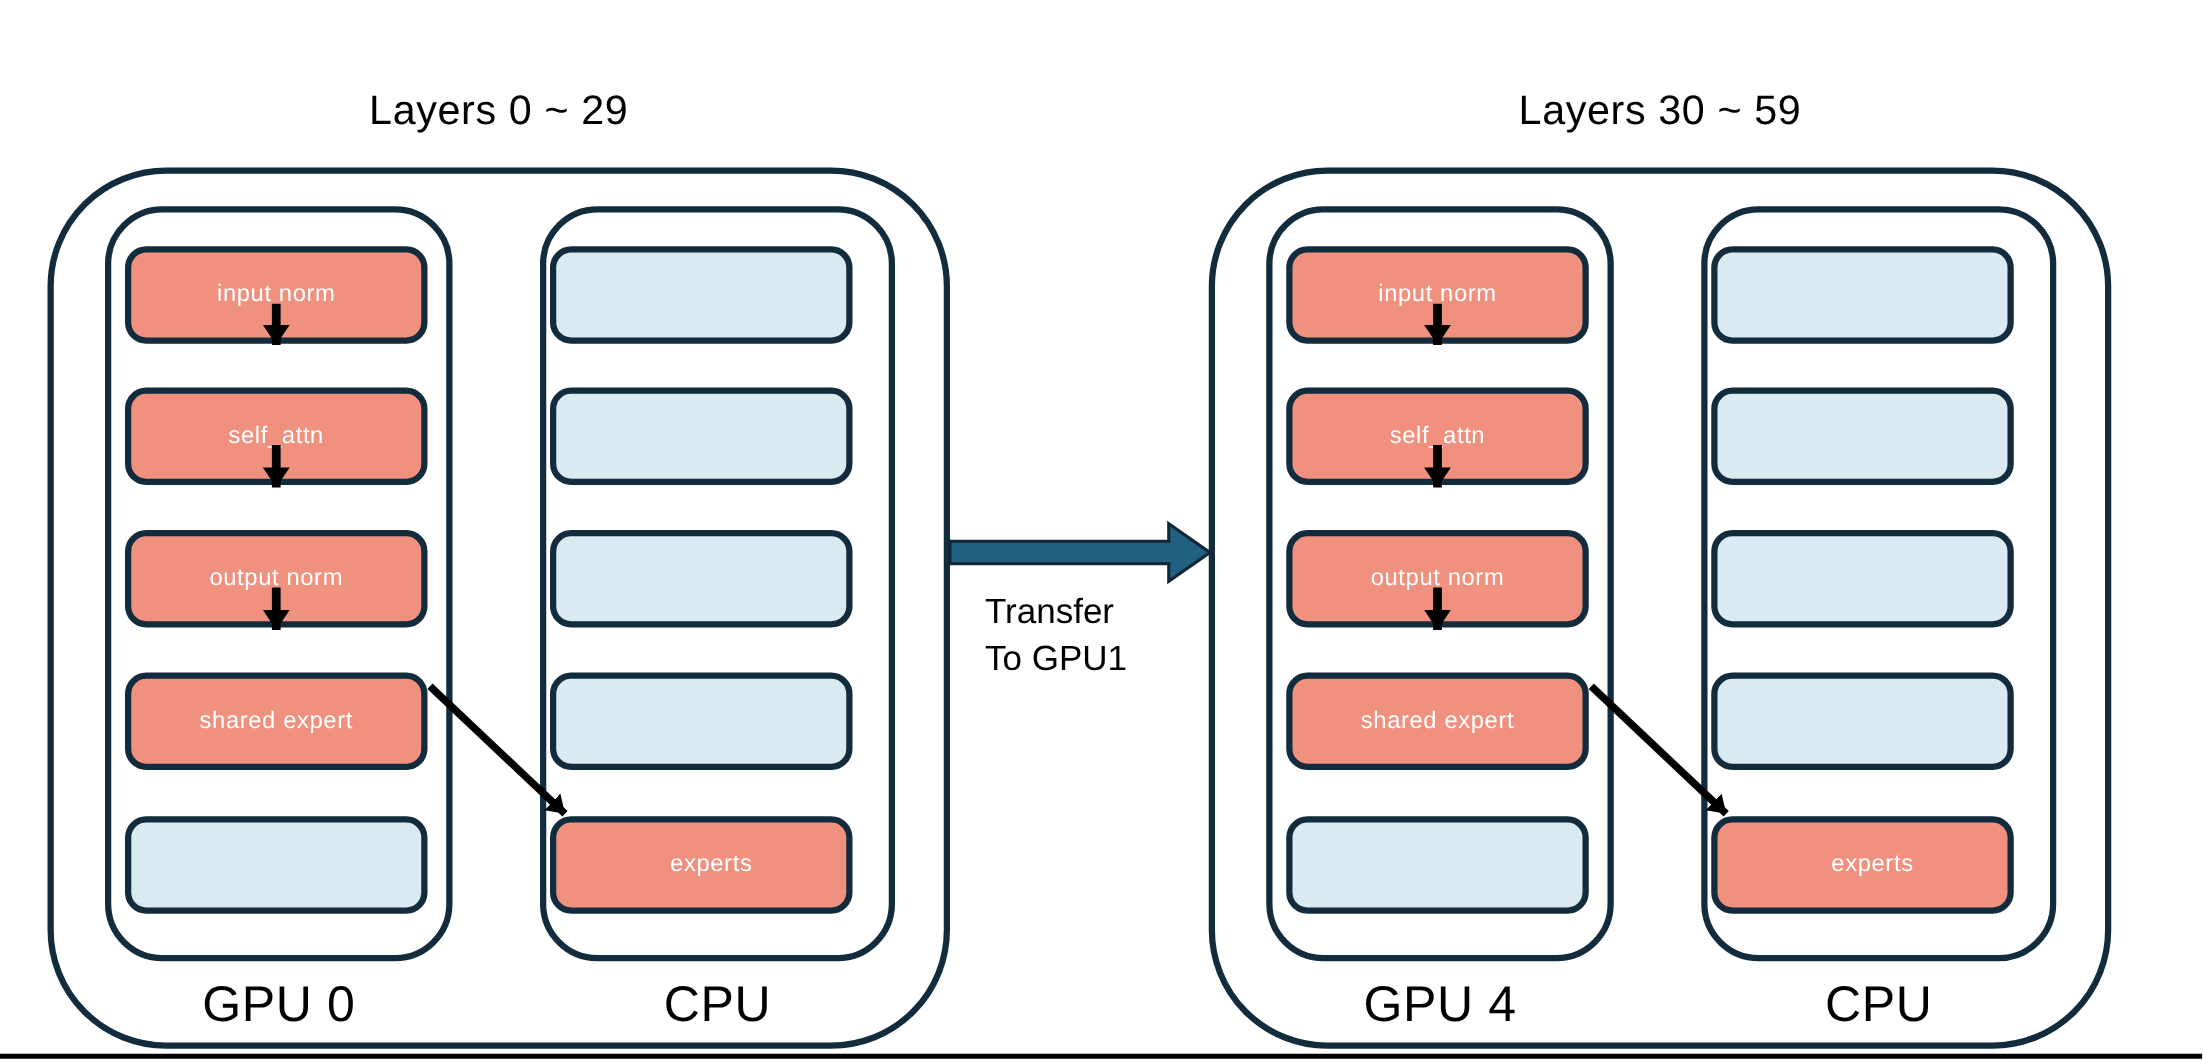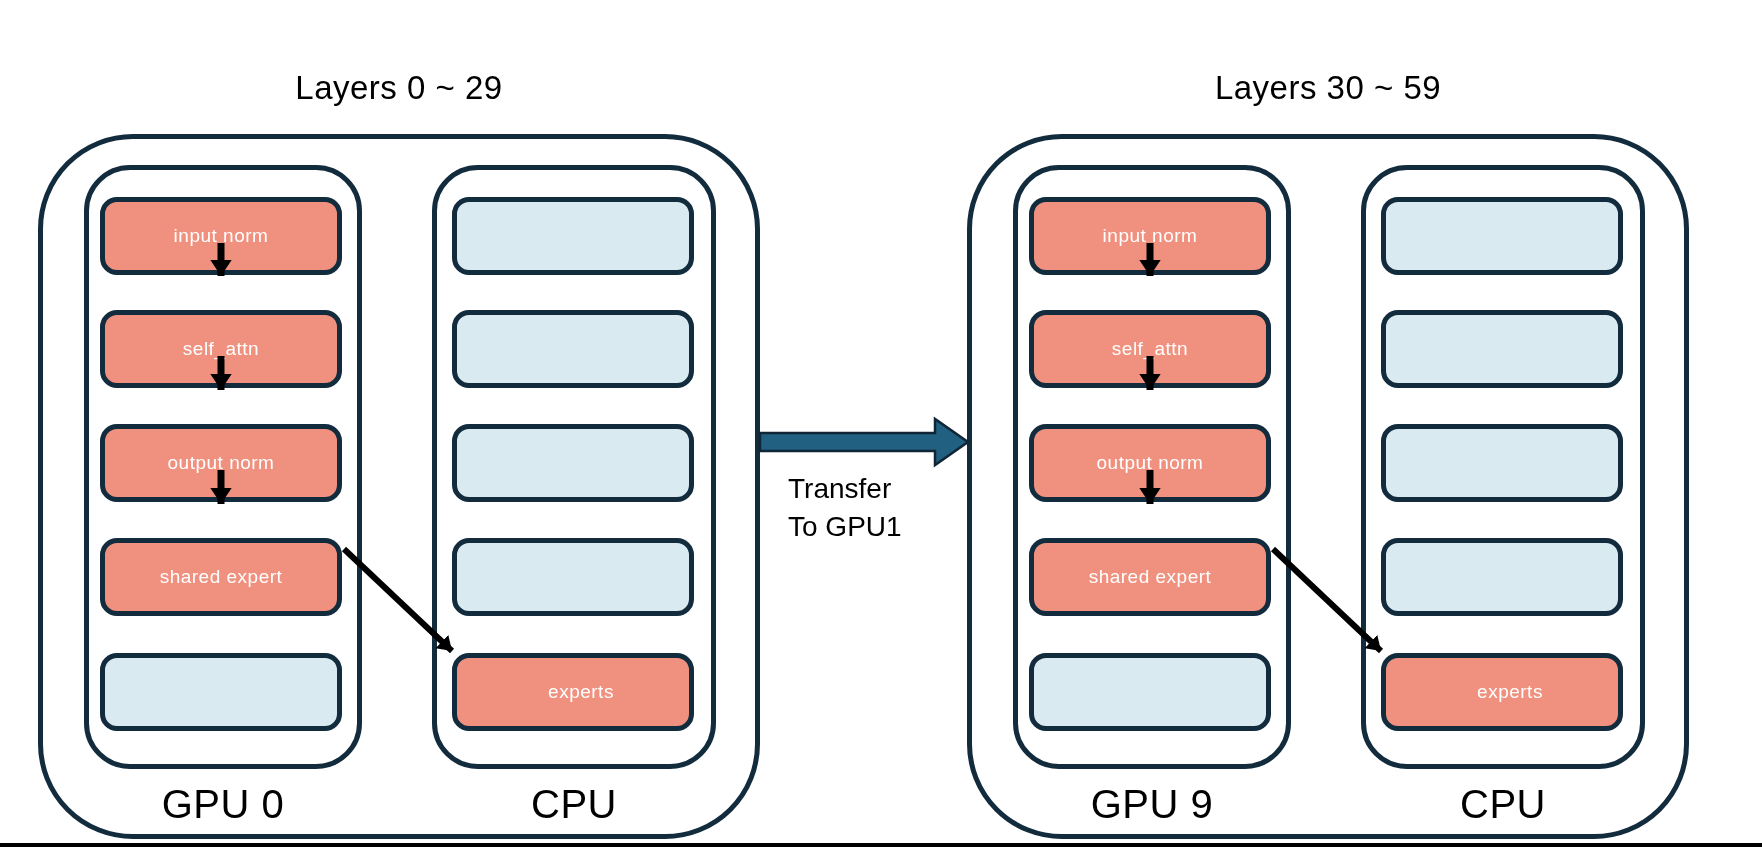--- a/index.html
+++ b/index.html
@@ -29,21 +29,21 @@
   .block{
     position:absolute;width:242px;height:78px;box-sizing:border-box;
     border:5px solid var(--outline);border-radius:17px;
     display:flex;align-items:center;justify-content:center;
     font-size:19px;font-weight:500;color:var(--text-light);
     letter-spacing:0.5px;
   }
   .block-active{background:var(--block-active);}
   .block-empty{background:var(--block-empty);}
   .bx-gpu{left:62px;}
-  .bx-cpu{left:414px;padding-left:16px;}
+  .bx-cpu{left:402px;padding-left:16px;}
   .r0{top:164px}.r1{top:277px}.r2{top:391px}.r3{top:505px}.r4{top:620px}
   .col-label{
     position:absolute;top:749px;text-align:center;margin:0;
     font-size:40px;font-weight:500;color:var(--text-dark);letter-spacing:0.5px;
   }
   .lbl-gpu{left:46px;width:278px;}
   .lbl-cpu{left:394px;width:284px;}
   .overlay{position:absolute;left:0;top:0;width:1762px;height:850px;pointer-events:none;}
   .flow-line{stroke:var(--flow-arrow);fill:none;}
   .v-line{stroke-width:7px;}
@@ -136,21 +136,21 @@
     <div class="block bx-cpu r2 block-empty">
       <span></span>
     </div>
     <div class="block bx-cpu r3 block-empty">
       <span></span>
     </div>
     <div class="block bx-cpu r4 block-active">
       <span>experts</span>
     </div>
 
-    <p class="col-label lbl-gpu">GPU 9</p>
+    <p class="col-label lbl-gpu">GPU 4</p>
     <p class="col-label lbl-cpu">CPU</p>
   </section>
 
   <svg class="overlay" viewBox="0 0 1762 850">
     <defs>
       <marker id="ah" viewBox="0 0 3 4" refX="3" refY="2" markerWidth="2.3" markerHeight="3.4" orient="auto">
         <path d="M0,0 L3,2 L0,4 Z" class="ah-fill"></path>
       </marker>
     </defs>
 

